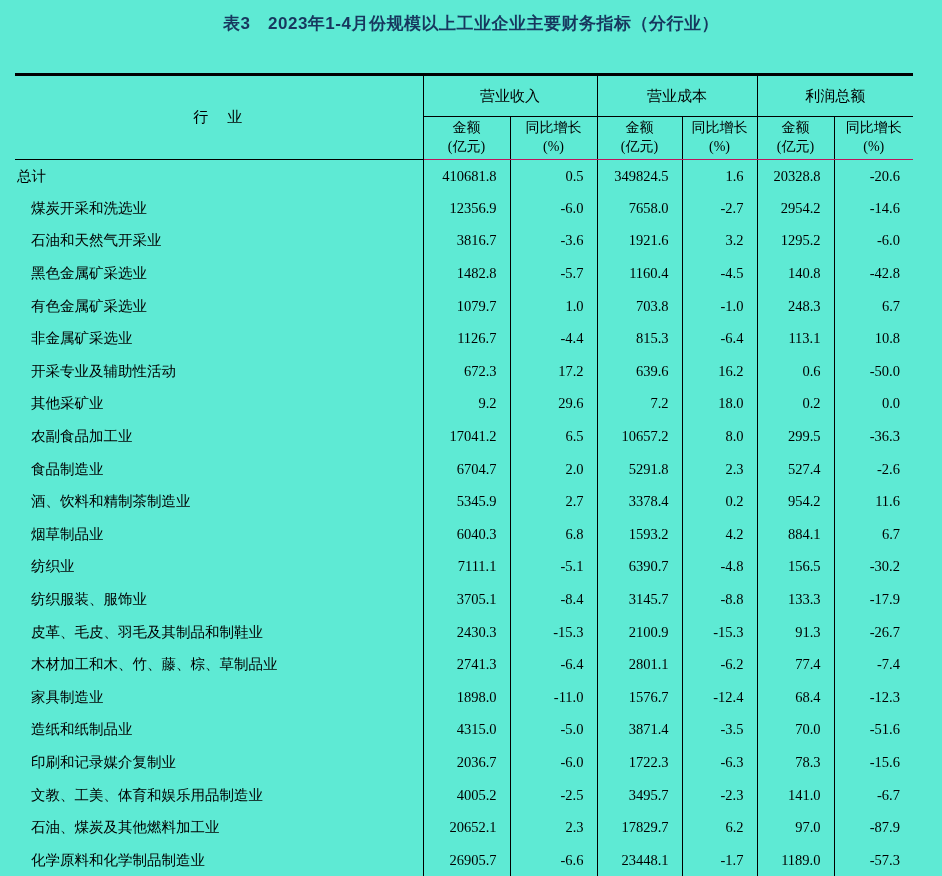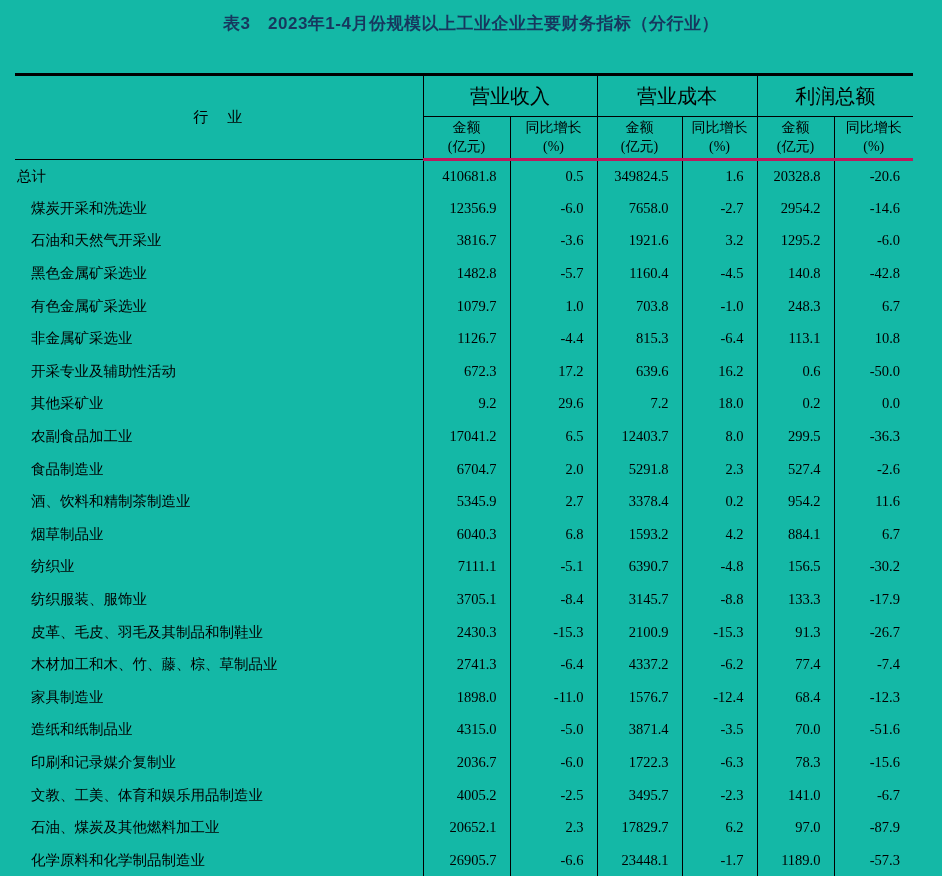--- a/index.html
+++ b/index.html
@@ -1,21 +1,21 @@
 <!DOCTYPE html>
 <html><head>
 <meta charset="utf-8">
 <style>
   * { margin: 0; padding: 0; box-sizing: border-box; }
   html, body { background: #ffffff; }
   .page {
     position: relative;
     width: 942px;
     height: 876px;
-    background: #14b8a6;
+    background: #5eead4;
     overflow: hidden;
     font-family: "Liberation Serif", "DejaVu Serif", serif;
     color: #000000;
   }
   .title {
     margin-top: 12px;
     text-align: center;
     font-size: 17px;
     font-weight: bold;
     font-family: "Liberation Sans", "DejaVu Sans", sans-serif;
@@ -32,37 +32,37 @@
   col.c-ind { width: 408px; }
   col.c1 { width: 87px; }
   col.c2 { width: 87px; }
   col.c3 { width: 85px; }
   col.c4 { width: 75px; }
   col.c5 { width: 77px; }
   col.c6 { width: 79px; }
 
   thead th {
     font-weight: normal;
-    font-size: 20px;
+    font-size: 15px;
     text-align: center;
     vertical-align: middle;
   }
   th.ind {
     border-bottom: 1px solid #000000;
     font-size: 15px;
     letter-spacing: 2px;
   }
   th.grp {
     border-left: 1px solid #000000;
     border-bottom: 1px solid #000000;
     height: 42px;
   }
   th.sub {
     border-left: 1px solid #000000;
-    border-bottom: 3px solid #be185d;
+    border-bottom: 1px solid #be185d;
     height: 43px;
     white-space: pre-line;
     line-height: 1.35;
     font-size: 14px;
     margin-top: 48px;
   }
   tbody td {
     height: 32.6px;
     font-size: 14.5px;
     vertical-align: middle;
@@ -188,21 +188,21 @@
           <td class="num">29.6</td>
           <td class="num">7.2</td>
           <td class="num">18.0</td>
           <td class="num">0.2</td>
           <td class="num">0.0</td>
         </tr>
         <tr>
           <td class="name indent">农副食品加工业</td>
           <td class="num">17041.2</td>
           <td class="num">6.5</td>
-          <td class="num">12403.7</td>
+          <td class="num">10657.2</td>
           <td class="num">8.0</td>
           <td class="num">299.5</td>
           <td class="num">-36.3</td>
         </tr>
         <tr>
           <td class="name indent">食品制造业</td>
           <td class="num">6704.7</td>
           <td class="num">2.0</td>
           <td class="num">5291.8</td>
           <td class="num">2.3</td>
@@ -251,21 +251,21 @@
           <td class="num">-15.3</td>
           <td class="num">2100.9</td>
           <td class="num">-15.3</td>
           <td class="num">91.3</td>
           <td class="num">-26.7</td>
         </tr>
         <tr>
           <td class="name indent">木材加工和木、竹、藤、棕、草制品业</td>
           <td class="num">2741.3</td>
           <td class="num">-6.4</td>
-          <td class="num">4337.2</td>
+          <td class="num">2801.1</td>
           <td class="num">-6.2</td>
           <td class="num">77.4</td>
           <td class="num">-7.4</td>
         </tr>
         <tr>
           <td class="name indent">家具制造业</td>
           <td class="num">1898.0</td>
           <td class="num">-11.0</td>
           <td class="num">1576.7</td>
           <td class="num">-12.4</td>

